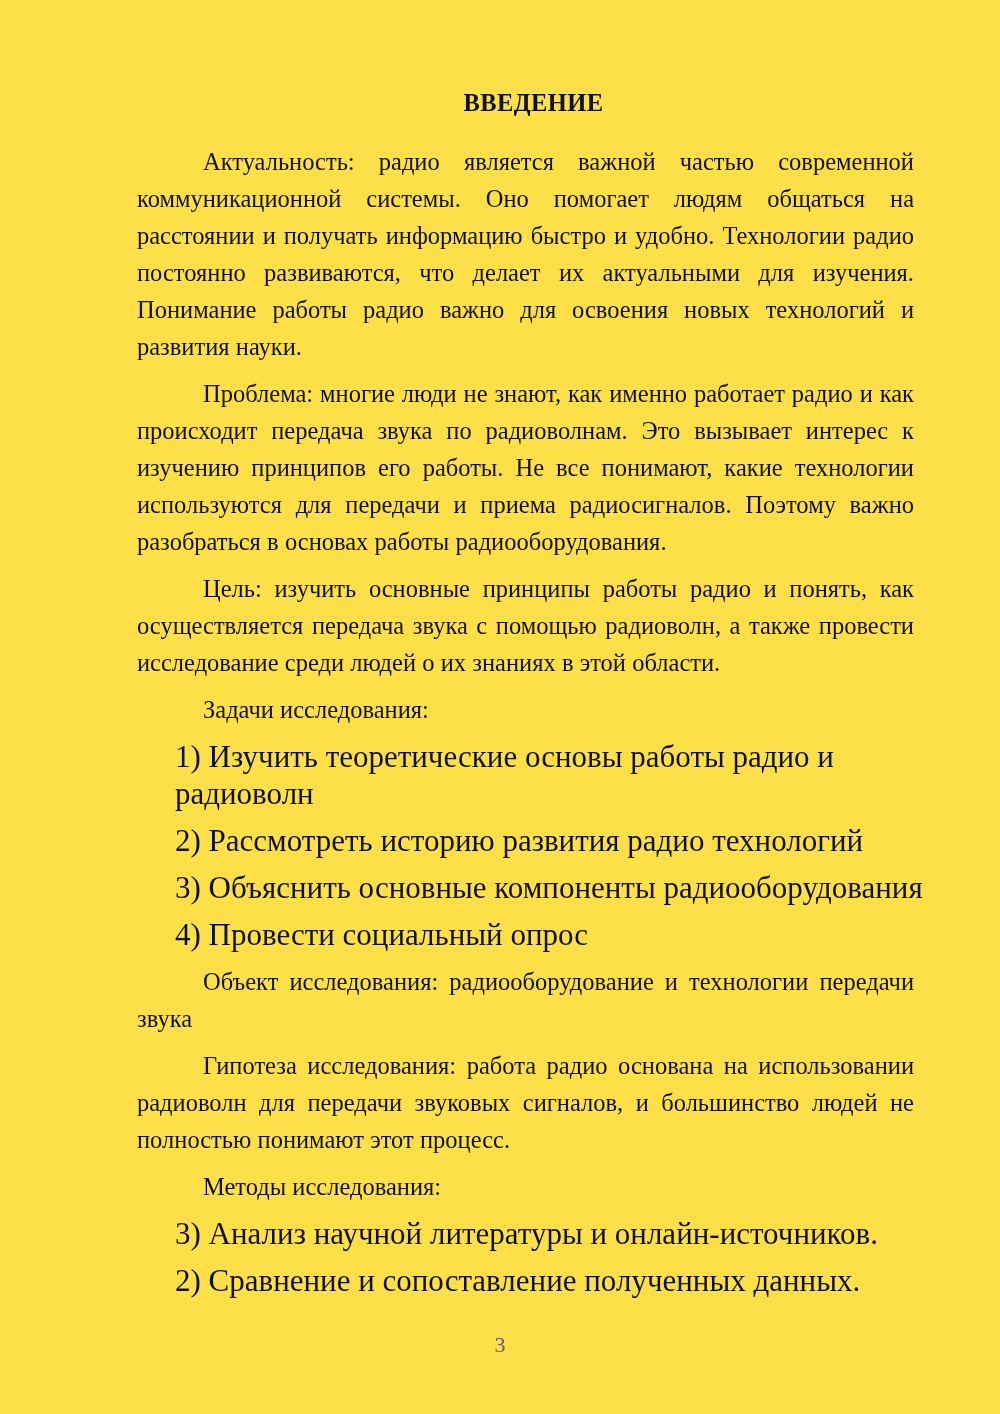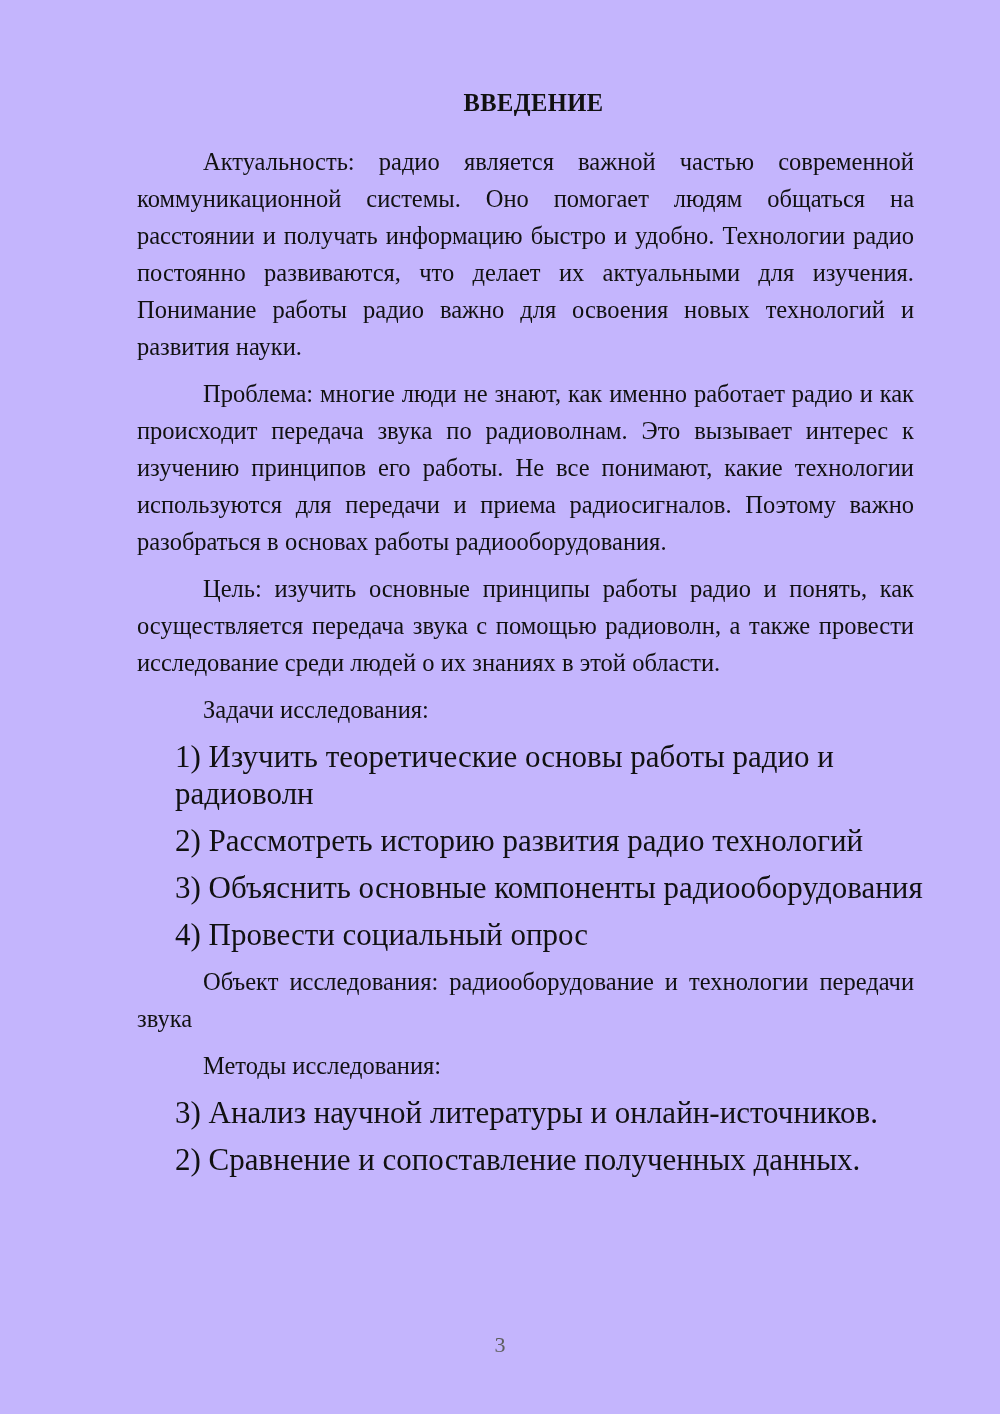--- a/index.html
+++ b/index.html
@@ -16,21 +16,21 @@
     color: #111111;
     -webkit-font-smoothing: antialiased;
   }
 
   .page {
     position: absolute;
     left: 0;
     top: 0;
     width: 1000px;
     height: 1414px;
-    background: #c4b5fd;
+    background: #fde047;
     box-sizing: border-box;
   }
 
   .content {
     position: absolute;
     left: 137px;
     top: 88px;
     width: 793px;
   }
 
@@ -108,20 +108,21 @@
     <ol class="list">
       <li class="list-item">1) Изучить теоретические основы работы радио и радиоволн</li>
       <li class="list-item">2) Рассмотреть историю развития радио технологий</li>
       <li class="list-item">3) Объяснить основные компоненты радиооборудования</li>
       <li class="list-item">4) Провести социальный опрос</li>
     </ol>
 
     <p class="para">Объект исследования: радиооборудование и технологии передачи звука</p>
 
 
+    <p class="para">Гипотеза исследования: работа радио основана на использовании радиоволн для передачи звуковых сигналов, и большинство людей не полностью понимают этот процесс.</p>
 
     <p class="lead-line">Методы исследования:</p>
 
     <ol class="list">
       <li class="list-item">3) Анализ научной литературы и онлайн-источников.</li>
       <li class="list-item">2) Сравнение и сопоставление полученных данных.</li>
     </ol>
 
   </div>
 

